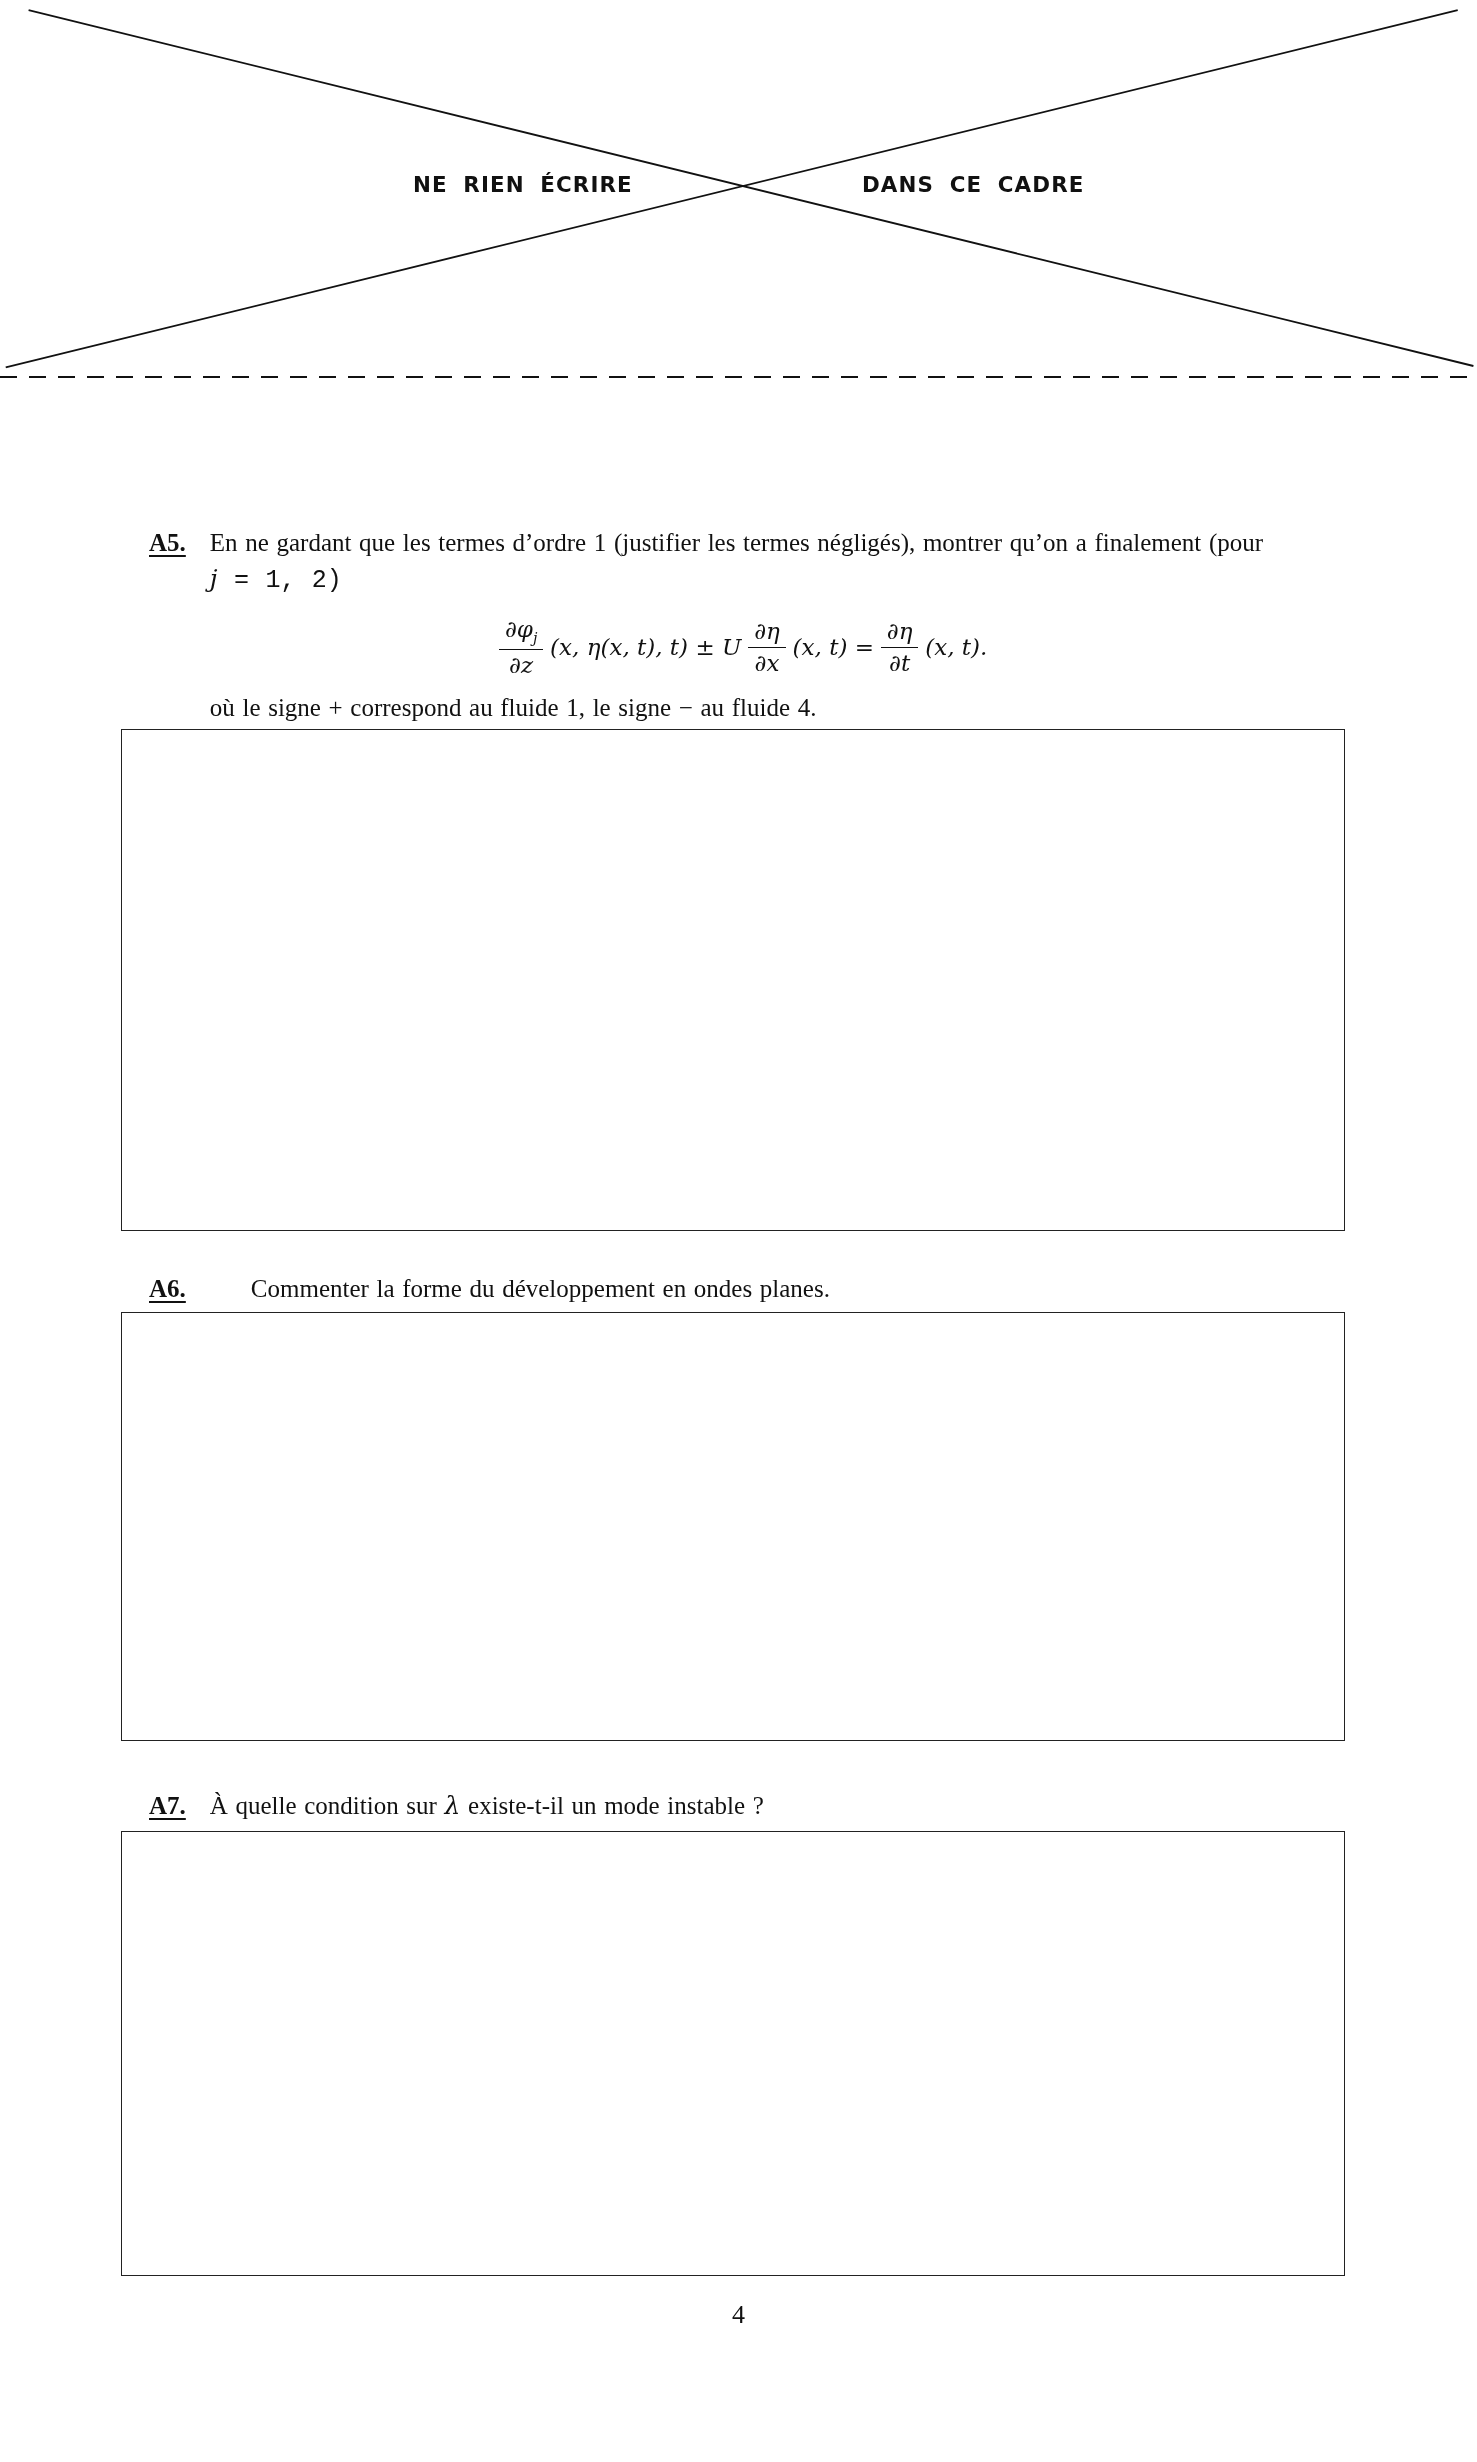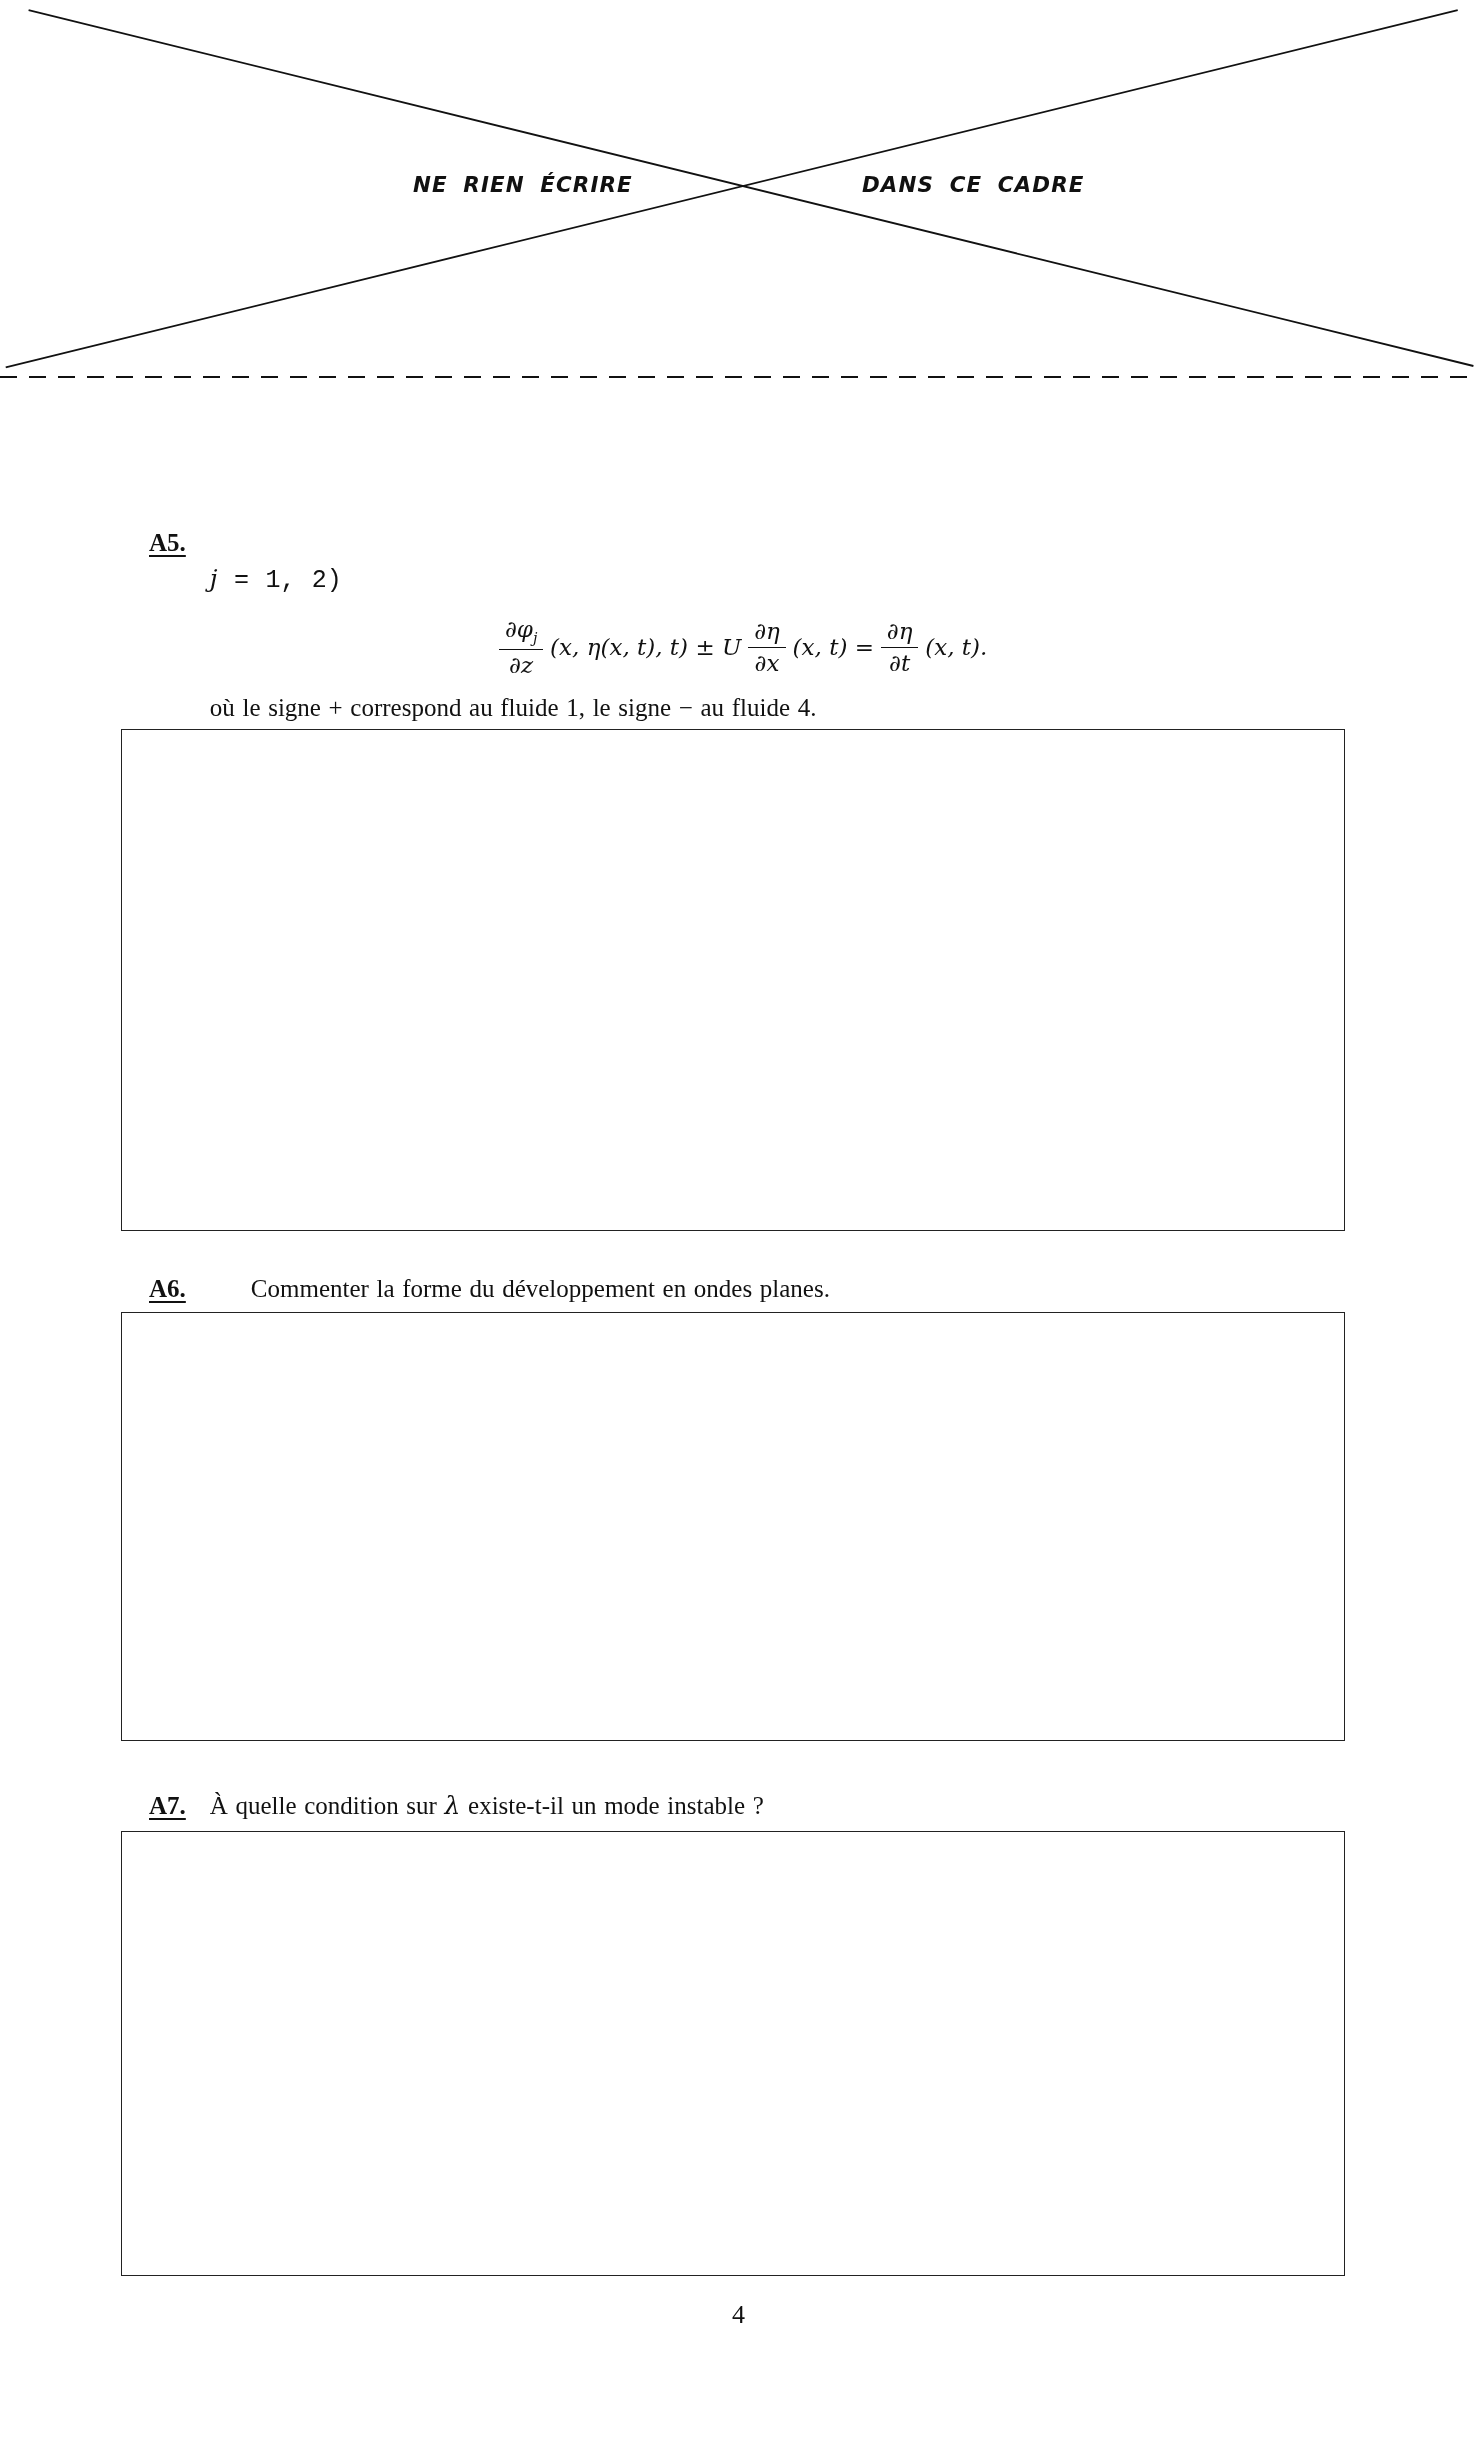--- a/index.html
+++ b/index.html
@@ -11,21 +11,21 @@
     width: 1477px;
     height: 2462px;
     background: #ffffff;
     overflow: hidden;
   }
 
   
   .cross-frame {
     position: absolute;
     top: 0; left: 0;
-    width: 1477px; height: 369px; font-style: italic;
+    width: 1477px; height: 369px;
   }
   .cross-frame svg { position: absolute; top: 0; left: 0; }
   .frame-label {
     position: absolute;
     top: 172px;
     font-family: "DejaVu Sans", sans-serif;
     font-weight: bold;
     font-size: 21.4px;
     letter-spacing: 1.1px;
     word-spacing: 7.1px;
@@ -131,21 +131,21 @@
     <span class="frame-label left">NE RIEN ÉCRIRE</span>
     <span class="frame-label right">DANS CE CADRE</span>
   </div>
 
   <div class="dashed-separator"></div>
 
   <section class="question q-a5">
     <span class="q-label">A5.</span>
     <div class="q-body">
       <div class="q-text">
-        <br>
+        <span>En ne gardant que les termes d’ordre 1 (justifier les termes négligés), montrer qu’on a finalement (pour</span><br>
         <span class="math">j</span><span class="mathup"> = 1, 2)</span>
       </div>
 
       <div class="equation">
         <span class="frac">
           <span class="num"><span class="math">∂φ</span><sub class="math">j</sub></span>
           <span class="den math">∂z</span>
         </span>
         <span class="math eq-mid">(x, η(x, t), t) ± U</span>
         <span class="frac">

